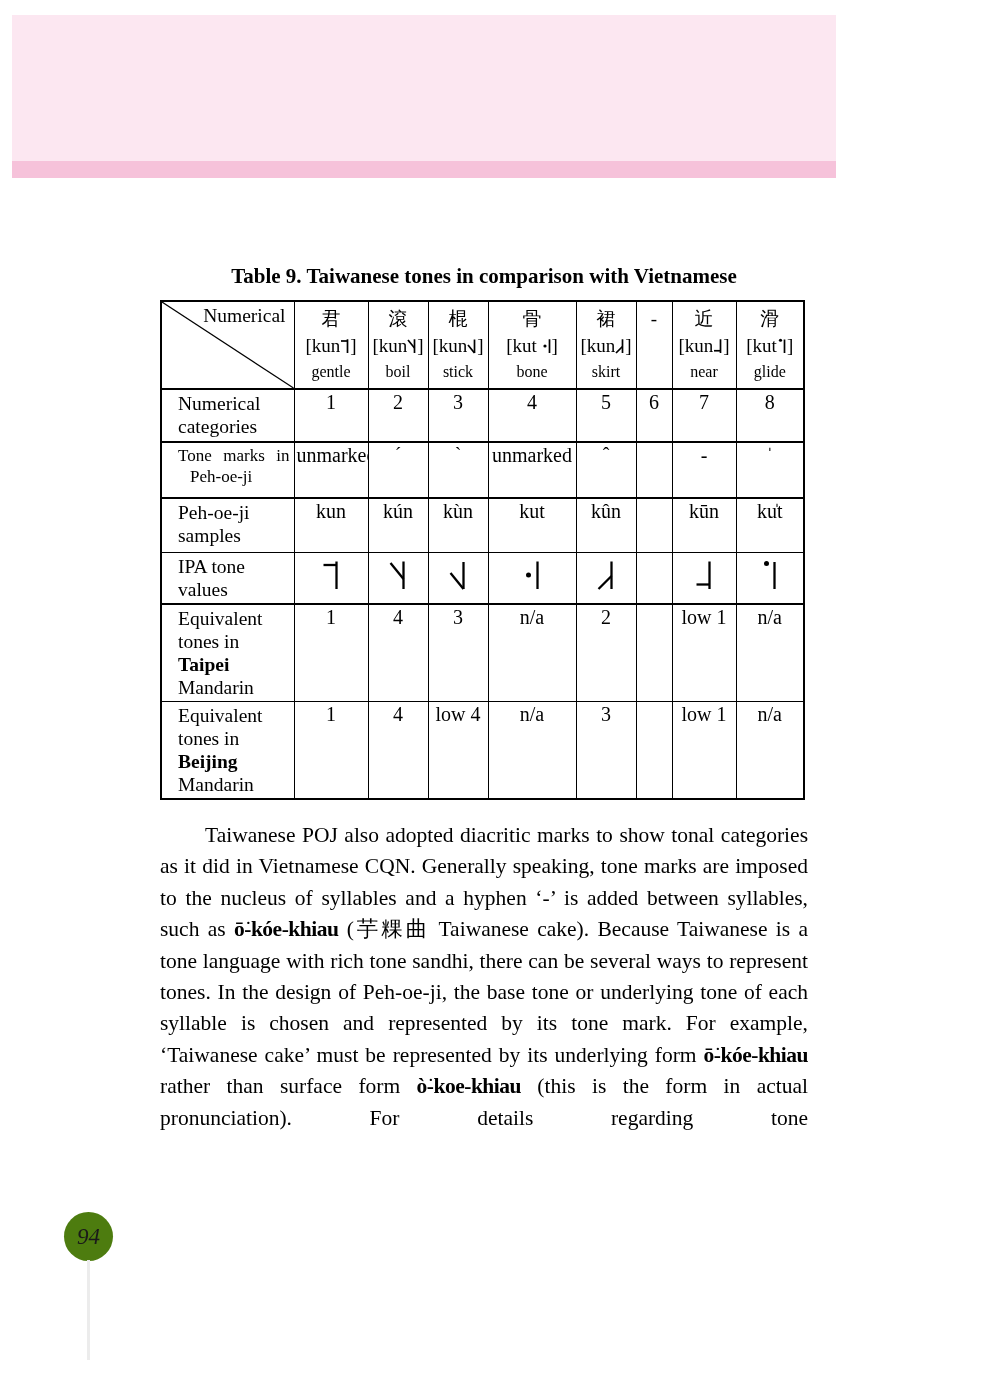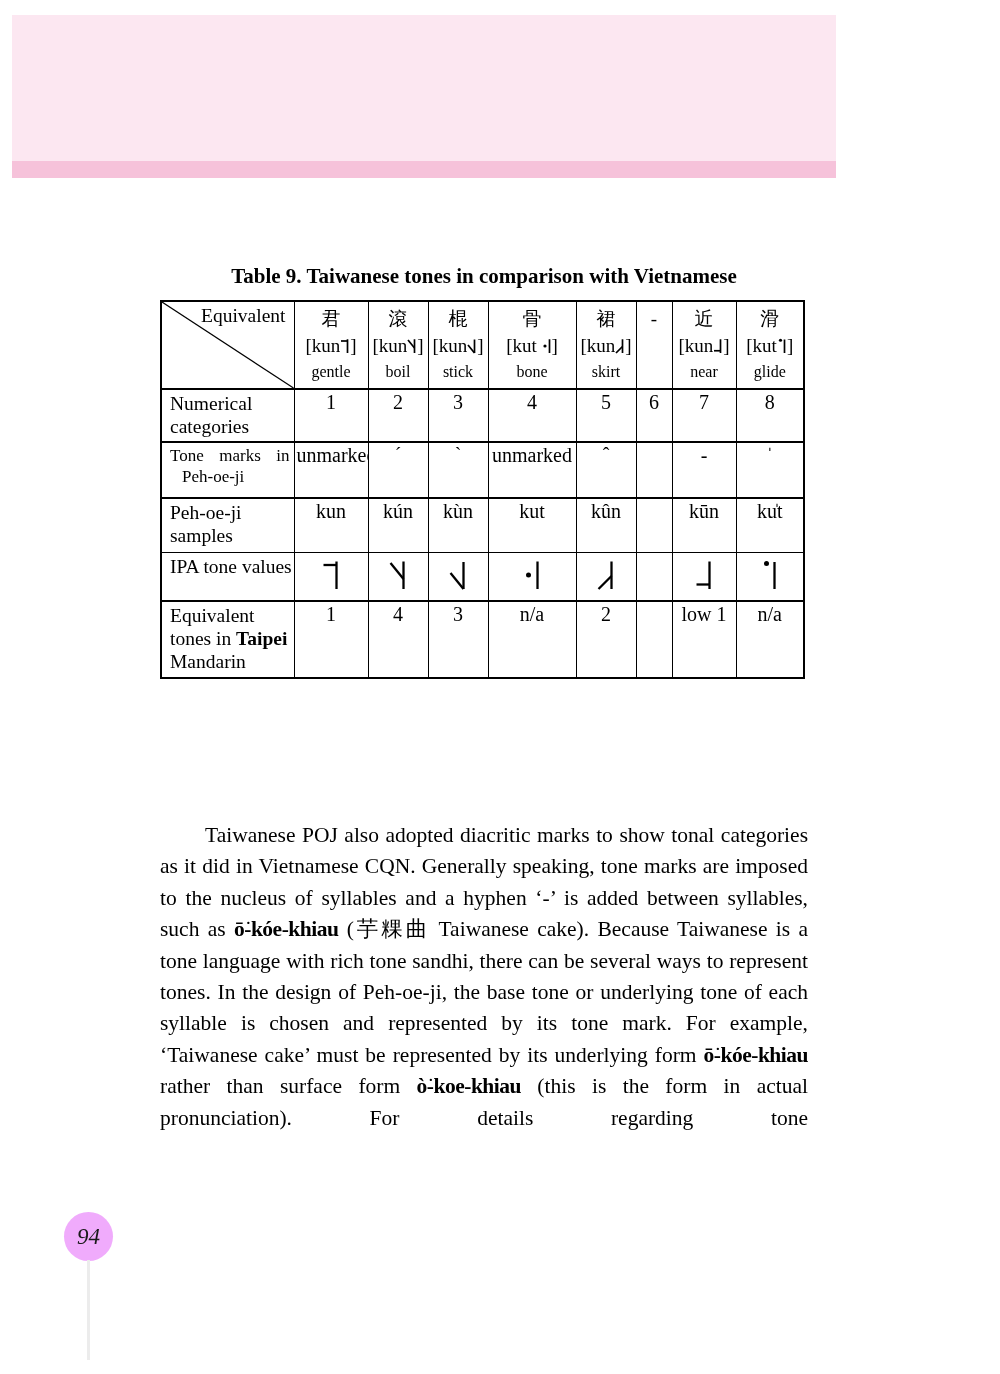--- a/index.html
+++ b/index.html
@@ -14,21 +14,21 @@
   
   .table-title{position:absolute;left:160px;top:263px;width:648px;margin:0;
                font-size:21px;font-weight:bold;text-align:center;line-height:26px;}
 
   
   .tonetable{position:absolute;left:160px;top:300px;width:643px;border-collapse:collapse;
              table-layout:fixed;border:2px solid #000;}
   .tonetable td{border:1px solid #000;vertical-align:top;text-align:center;
                 padding:1px 2px;font-size:20px;line-height:23px;overflow:hidden;}
   .tonetable tr.thickb td{border-bottom-width:2px;}
-  .tonetable td.lbl{text-align:left;padding:2px 1px 2px 8px;font-size:19.5px;line-height:23px;}
+  .tonetable td.lbl{text-align:left;padding:2px 1px 2px 16px;font-size:19.5px;line-height:23px;}
   .corner{position:relative;}
   .corner svg.diag{position:absolute;left:0;top:0;width:100%;height:100%;}
   .corner .corner-label{position:absolute;top:2px;right:8px;font-size:19.5px;}
   .h-hanzi{font-size:19px;line-height:28px;padding-top:2px;}
   .h-ipa{font-size:19px;line-height:26px;white-space:nowrap;}
   .h-gloss{font-size:16px;line-height:26px;}
   .r-head td{height:84px;}
   .row-num td{height:47px;}
   .row-tm td{height:50px;}
   .row-samp td{height:49px;}
@@ -51,21 +51,21 @@
   .tg svg{display:block;width:100%;height:100%;}
 
   
   .body-par{position:absolute;left:160px;top:820px;width:648px;margin:0;
             font-size:21.5px;line-height:31.4px;text-align:justify;text-align-last:justify;
             text-indent:45px;}
   .pojbold{font-weight:bold;letter-spacing:-0.5px;}
 
   
   .page-badge{position:absolute;left:64px;top:1212px;width:49px;height:49px;border-radius:50%;
-              background:#f0abfc;display:flex;align-items:center;justify-content:center;
+              background:#4d7c0f;display:flex;align-items:center;justify-content:center;
               font-style:italic;font-size:23px;color:#1a1a1a;}
   .page-line{position:absolute;left:87px;top:1260px;width:3px;height:100px;background:#ececec;}
 </style>
 </head>
 <body>
 
 <div class="page">
 
   <div class="band-main">
     <div class="band-strip"></div>
@@ -88,21 +88,21 @@
         <col style="width:64px">
         <col style="width:68px">
     </colgroup>
 
     <tbody>
         <tr class="r-head thickb">
       <td class="corner">
         <svg class="diag" viewBox="0 0 100 100" preserveAspectRatio="none">
               <line x1="0" y1="0" x2="100" y2="100" stroke="#000" stroke-width="1.2" vector-effect="non-scaling-stroke"></line>
             </svg>
-        <span class="corner-label">Equivalent</span>
+        <span class="corner-label">Numerical</span>
       </td>
       <td>
         <div class="h-hanzi">君</div>
         <div class="h-ipa"><span>[kun</span><span class="tg"><svg viewBox="0 0 20 32" xmlns="http://www.w3.org/2000/svg">
                   <line x1="15" y1="2.5" x2="15" y2="30" stroke="#000" stroke-width="3.4"></line>
                   <line x1="2" y1="6" x2="15" y2="6" stroke="#000" stroke-width="3.4"></line>
                 </svg></span><span>]</span></div>
         <div class="h-gloss">gentle</div>
       </td>
       <td>
@@ -236,20 +236,31 @@
       <td class="mand-val">1</td>
       <td class="mand-val">4</td>
       <td class="mand-val">3</td>
       <td class="mand-val">n/a</td>
       <td class="mand-val">2</td>
       <td class="mand-val"></td>
       <td class="mand-val">low 1</td>
       <td class="mand-val">n/a</td>
     </tr>
 
+    <tr class="row-bj">
+      <td class="lbl"><span>Equivalent tones in </span><span class="boldname">Beijing</span><span> Mandarin</span></td>
+      <td class="mand-val">1</td>
+      <td class="mand-val">4</td>
+      <td class="mand-val">low 4</td>
+      <td class="mand-val">n/a</td>
+      <td class="mand-val">3</td>
+      <td class="mand-val"></td>
+      <td class="mand-val">low 1</td>
+      <td class="mand-val">n/a</td>
+    </tr>
   </tbody>
     </table>
 
   <p class="body-par"><span>Taiwanese POJ also adopted diacritic marks to show tonal categories as it did in Vietnamese CQN. Generally speaking, tone marks are imposed to the nucleus of syllables and a hyphen ‘-’ is added between syllables, such as </span><span class="pojbold">ō͘-kóe-khiau</span><span> (芋粿曲 Taiwanese cake). Because Taiwanese is a tone language with rich tone sandhi, there can be several ways to represent tones. In the design of Peh-oe-ji, the base tone or underlying tone of each syllable is chosen and represented by its tone mark. For example, ‘Taiwanese cake’ must be represented by its underlying form </span><span class="pojbold">ō͘-kóe-khiau</span><span> rather than surface form </span><span class="pojbold">ò͘-koe-khiau</span><span> (this is the form in actual pronunciation). For details regarding tone</span></p>
 
   <div class="page-badge">
     <span>94</span>
   </div>
   <div class="page-line"></div>
 

